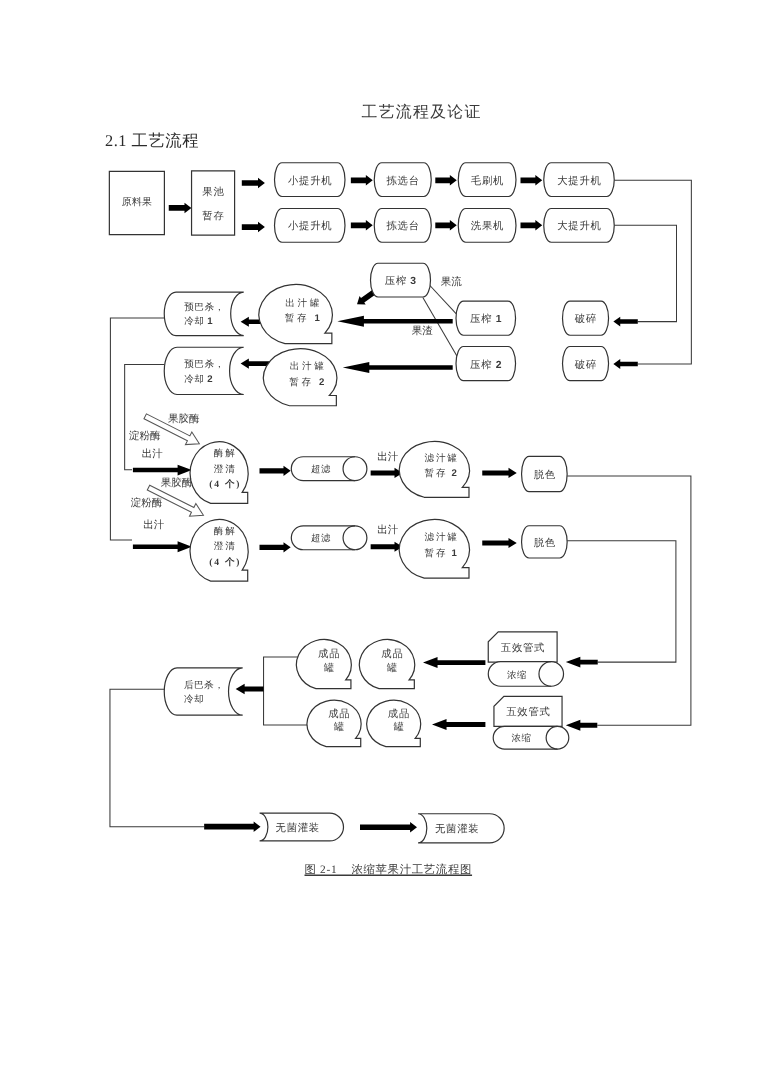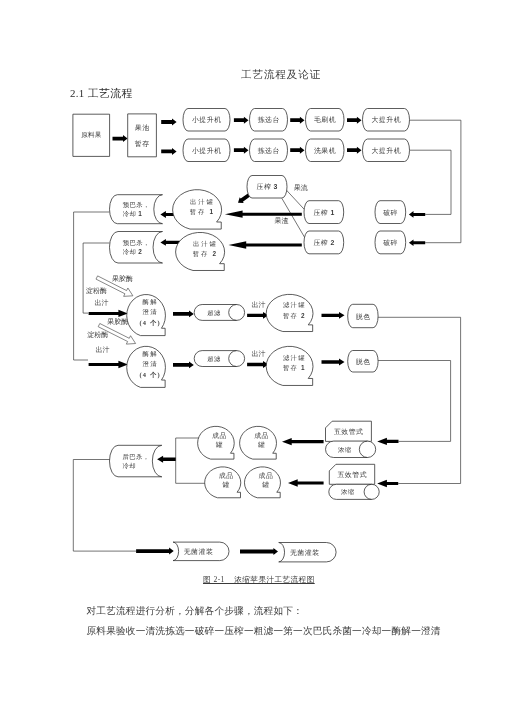--- a/index.html
+++ b/index.html
@@ -243,15 +243,13 @@
       <text x="122.5" y="281" text-anchor="middle" font-size="7" fill="#3a3a3a">果胶酶</text>
       <text x="96.5" y="292.5" text-anchor="middle" font-size="7" fill="#3a3a3a">淀粉酶</text>
       <text x="101.5" y="304.5" text-anchor="middle" font-size="7" fill="#3a3a3a">出汁</text>
       <text x="117.7" y="324.2" text-anchor="middle" font-size="7" fill="#3a3a3a">果胶酶</text>
       <text x="97.7" y="337" text-anchor="middle" font-size="7" fill="#3a3a3a">淀粉酶</text>
       <text x="102.5" y="351.8" text-anchor="middle" font-size="7" fill="#3a3a3a">出汁</text>
       <text x="258.5" y="306.5" text-anchor="middle" font-size="7" fill="#3a3a3a">出汁</text>
       <text x="258.5" y="355.5" text-anchor="middle" font-size="7" fill="#3a3a3a">出汁</text>
     </svg>
   <div class="cap">图 2-1    浓缩苹果汁工艺流程图</div>
-  <div class="para" id="p1">对工艺流程进行分析，分解各个步骤，流程如下：</div>
-  <div class="para" id="p2">原料果验收一清洗拣选一破碎一压榨一粗滤一第一次巴氏杀菌一冷却一酶解一澄清</div>
 </div>
 
 </body></html>

